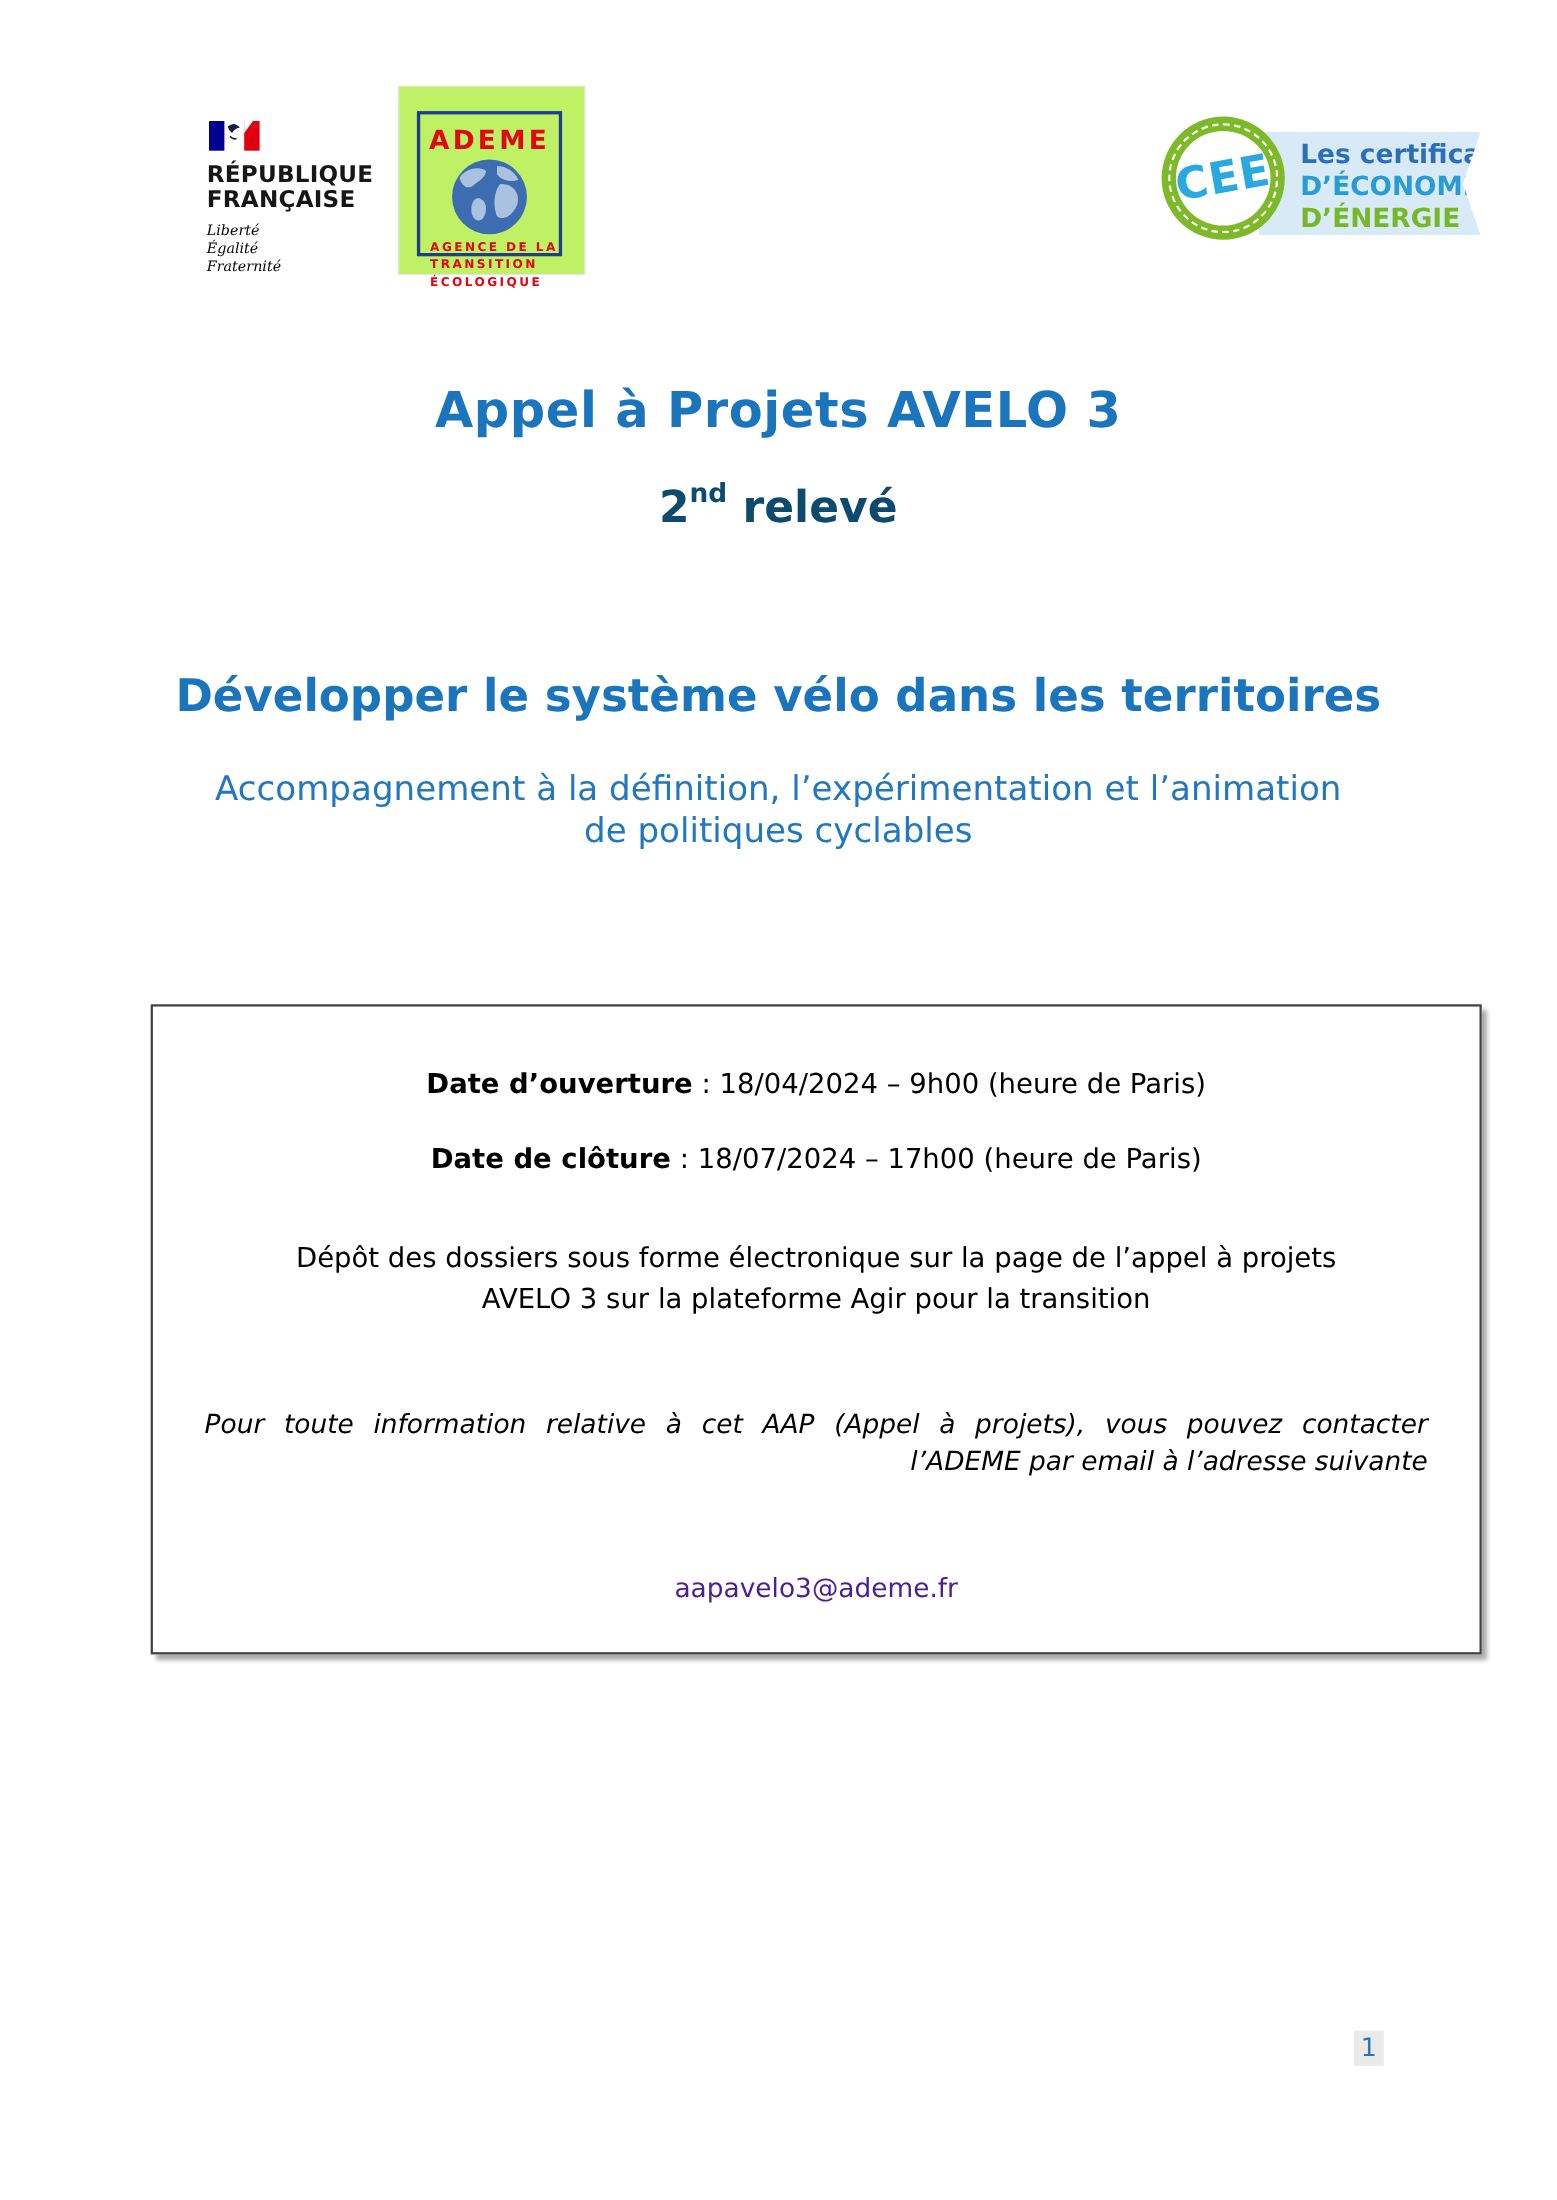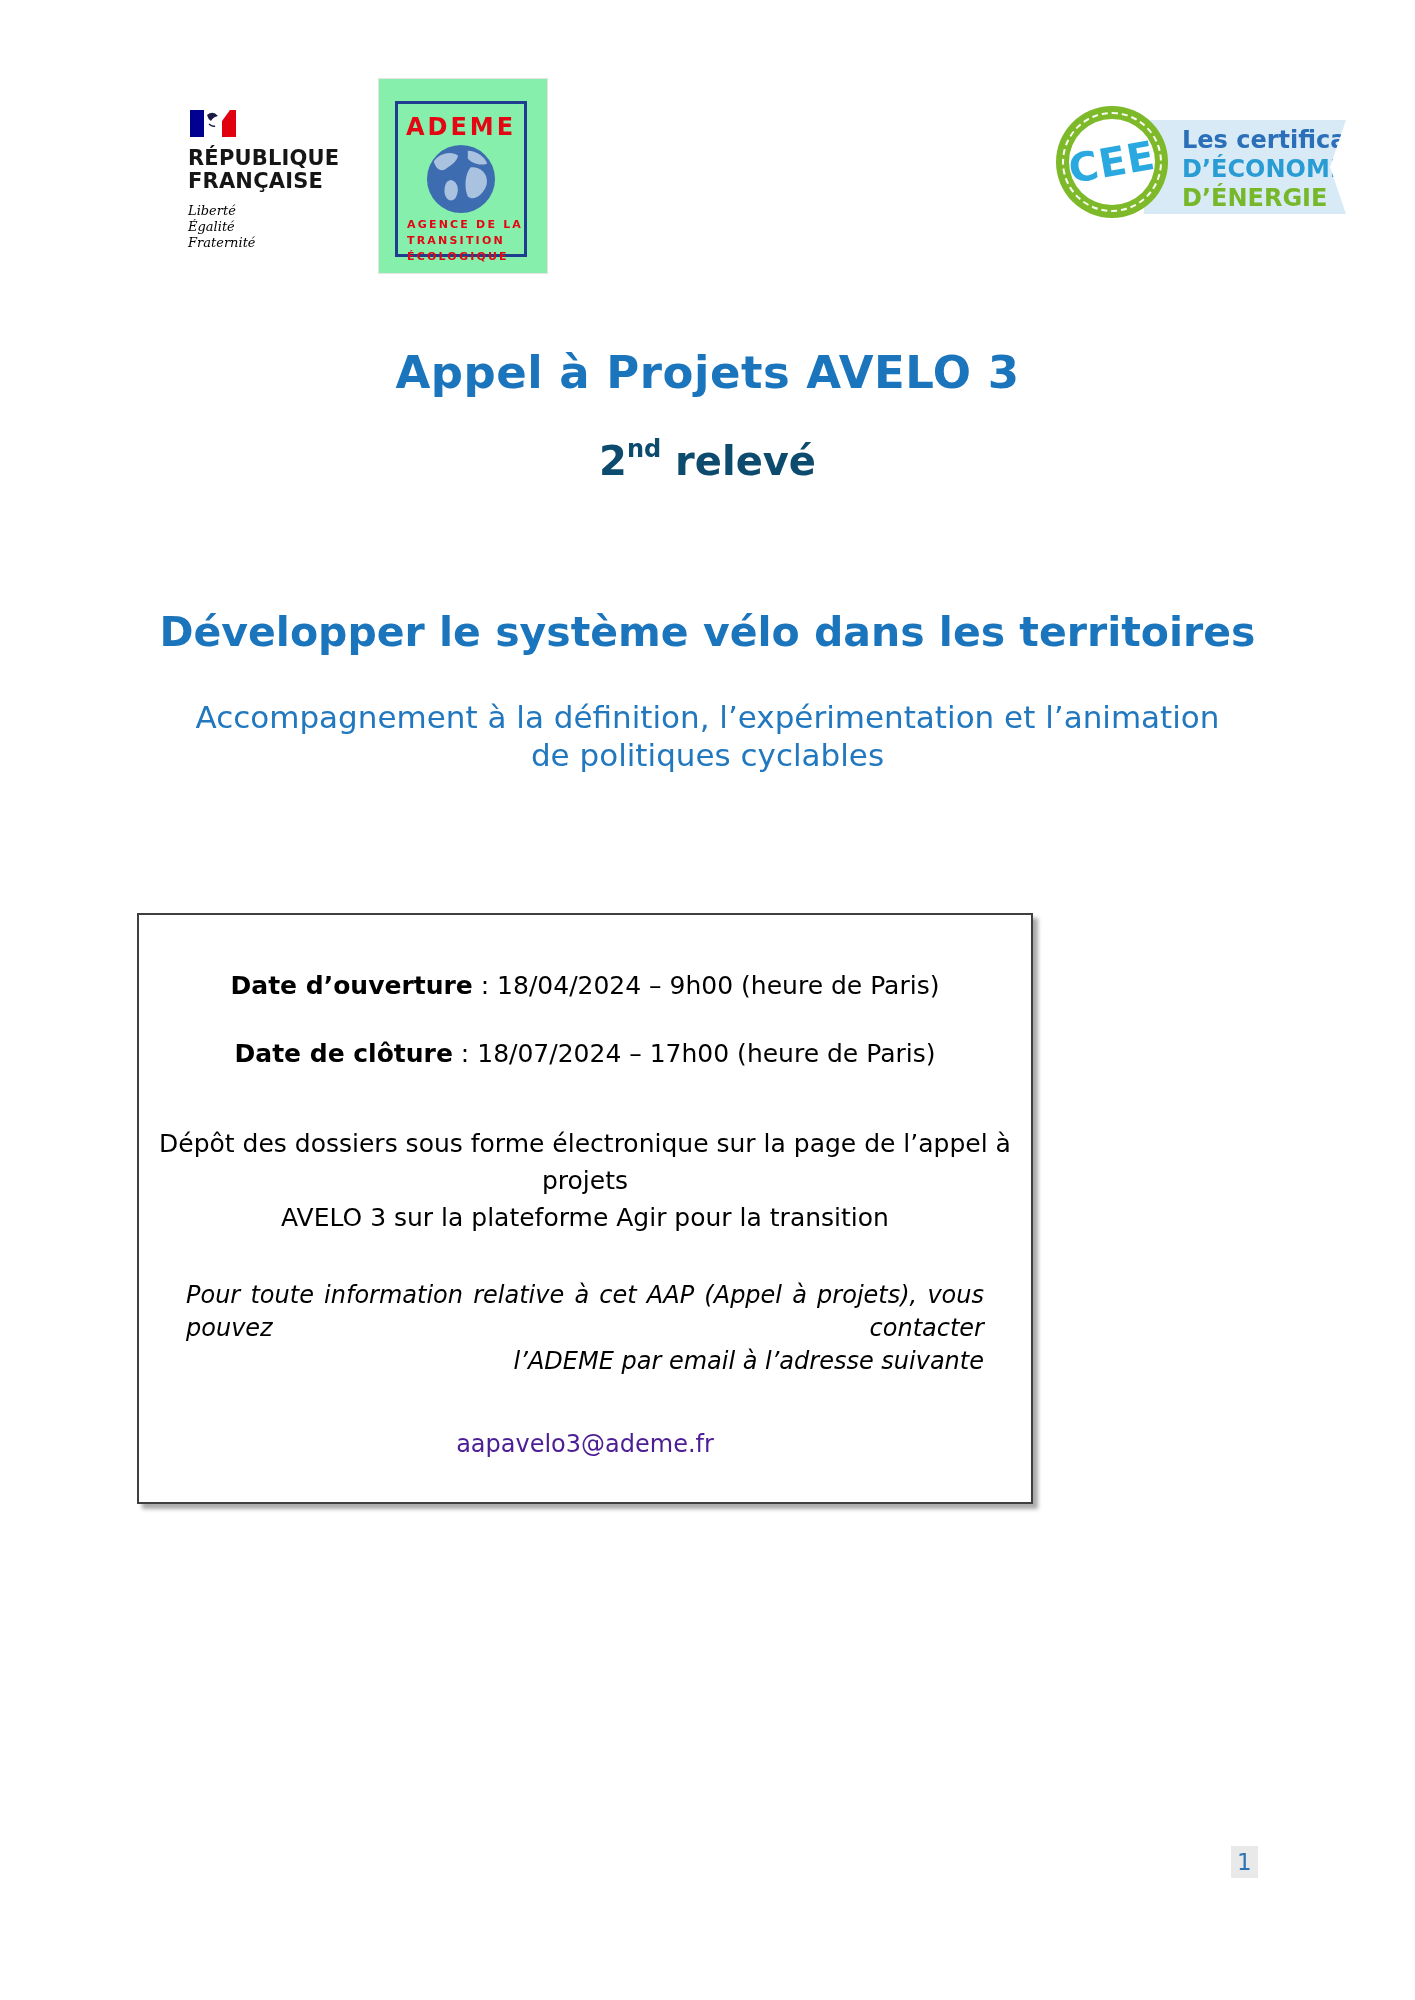--- a/index.html
+++ b/index.html
@@ -8,21 +8,21 @@
     font-family:"DejaVu Sans", sans-serif; overflow:hidden;
   }
 
   
   .rf { position:absolute; left:188px; top:108px; }
   .rf-flag { display:block; width:48px; height:32px; margin-left:2px; }
   .rf-name { margin-top:7px; font-size:21px; font-weight:bold; color:#161616; line-height:23px; letter-spacing:0.2px; white-space:nowrap; }
   .rf-motto { margin-top:10px; font-family:"DejaVu Serif", serif; font-style:italic; font-size:13px; line-height:16px; color:#000000; }
 
   
-  .ademe { position:absolute; left:378px; top:78px; width:170px; height:196px; background:#86efac; border:1px solid #e4e4e4; box-sizing:border-box; }
+  .ademe { position:absolute; left:362px; top:78px; width:170px; height:172px; background:#bef264; border:1px solid #e4e4e4; box-sizing:border-box; }
   .ademe-inner { position:absolute; left:16px; right:20px; top:22px; bottom:16px; border:3px solid #1E3D8F; text-align:center; }
   .ademe-name { margin-top:9px; color:#E30613; font-weight:bold; font-size:24px; letter-spacing:3px; }
   .ademe-globe { width:70px; height:70px; margin:3px auto 3px; display:block; }
   .ademe-tagline { text-align:left; padding-left:9px; color:#E30613; font-weight:bold; font-size:11px; letter-spacing:2.2px; line-height:16px; }
 
   
   .cee { position:absolute; left:1056px; top:106px; width:290px; height:120px; }
   .cee-ribbon {
     position:absolute; left:88px; top:14px; width:202px; height:94px;
     background:#D9EAF7; box-sizing:border-box; padding:6px 0 0 38px;
@@ -43,21 +43,21 @@
   
   .center-line { position:absolute; left:0; width:1415px; text-align:center; }
   .title-main { top:346px; font-size:45px; font-weight:bold; color:#1B75BC; letter-spacing:0.5px; }
   .subtitle { top:438px; font-size:40px; font-weight:bold; color:#0c4a6e; }
   .subtitle sup { font-size:24px; position:relative; top:-4px; }
   .heading { top:608px; font-size:41px; font-weight:bold; color:#1B75BC; }
   .subheading { top:698px; font-size:31px; color:#2278BE; line-height:38px; }
 
   
   .info-box {
-    position:absolute; left:137px; top:913px; width:896px; height:591px;
+    position:absolute; left:137px; top:913px; width:1210px; height:591px;
     background:#fff; border:2px solid #3f3f3f; box-sizing:border-box;
     box-shadow:5px 5px 4px #ababab;
   }
   .box-line { position:absolute; left:0; right:0; text-align:center; font-size:25px; color:#000; }
   .date-open { top:56px; }
   .date-close { top:124px; }
   .depot { top:210px; line-height:37px; }
   .contact { position:absolute; left:47px; right:47px; top:364px; font-style:italic; font-size:24px; line-height:33px; color:#000; }
   .contact-l1 { text-align:justify; text-align-last:justify; }
   .contact-l2 { text-align:right; }

